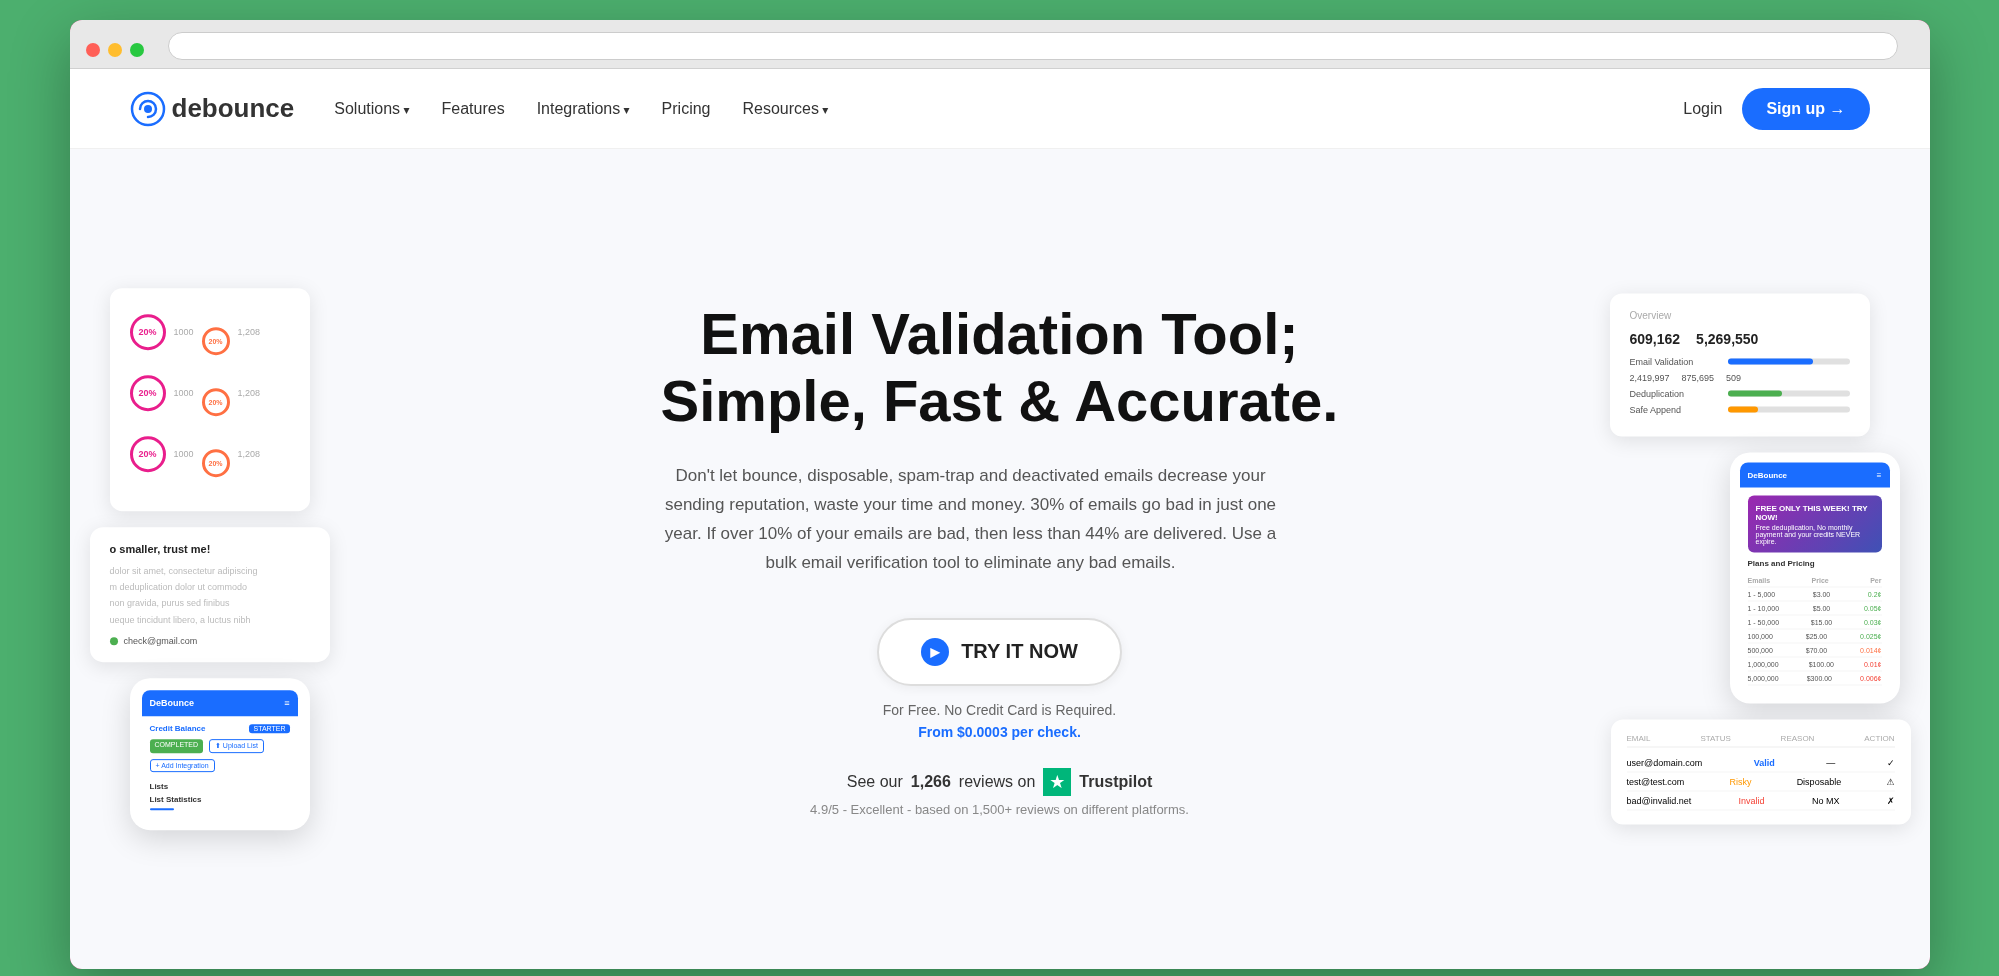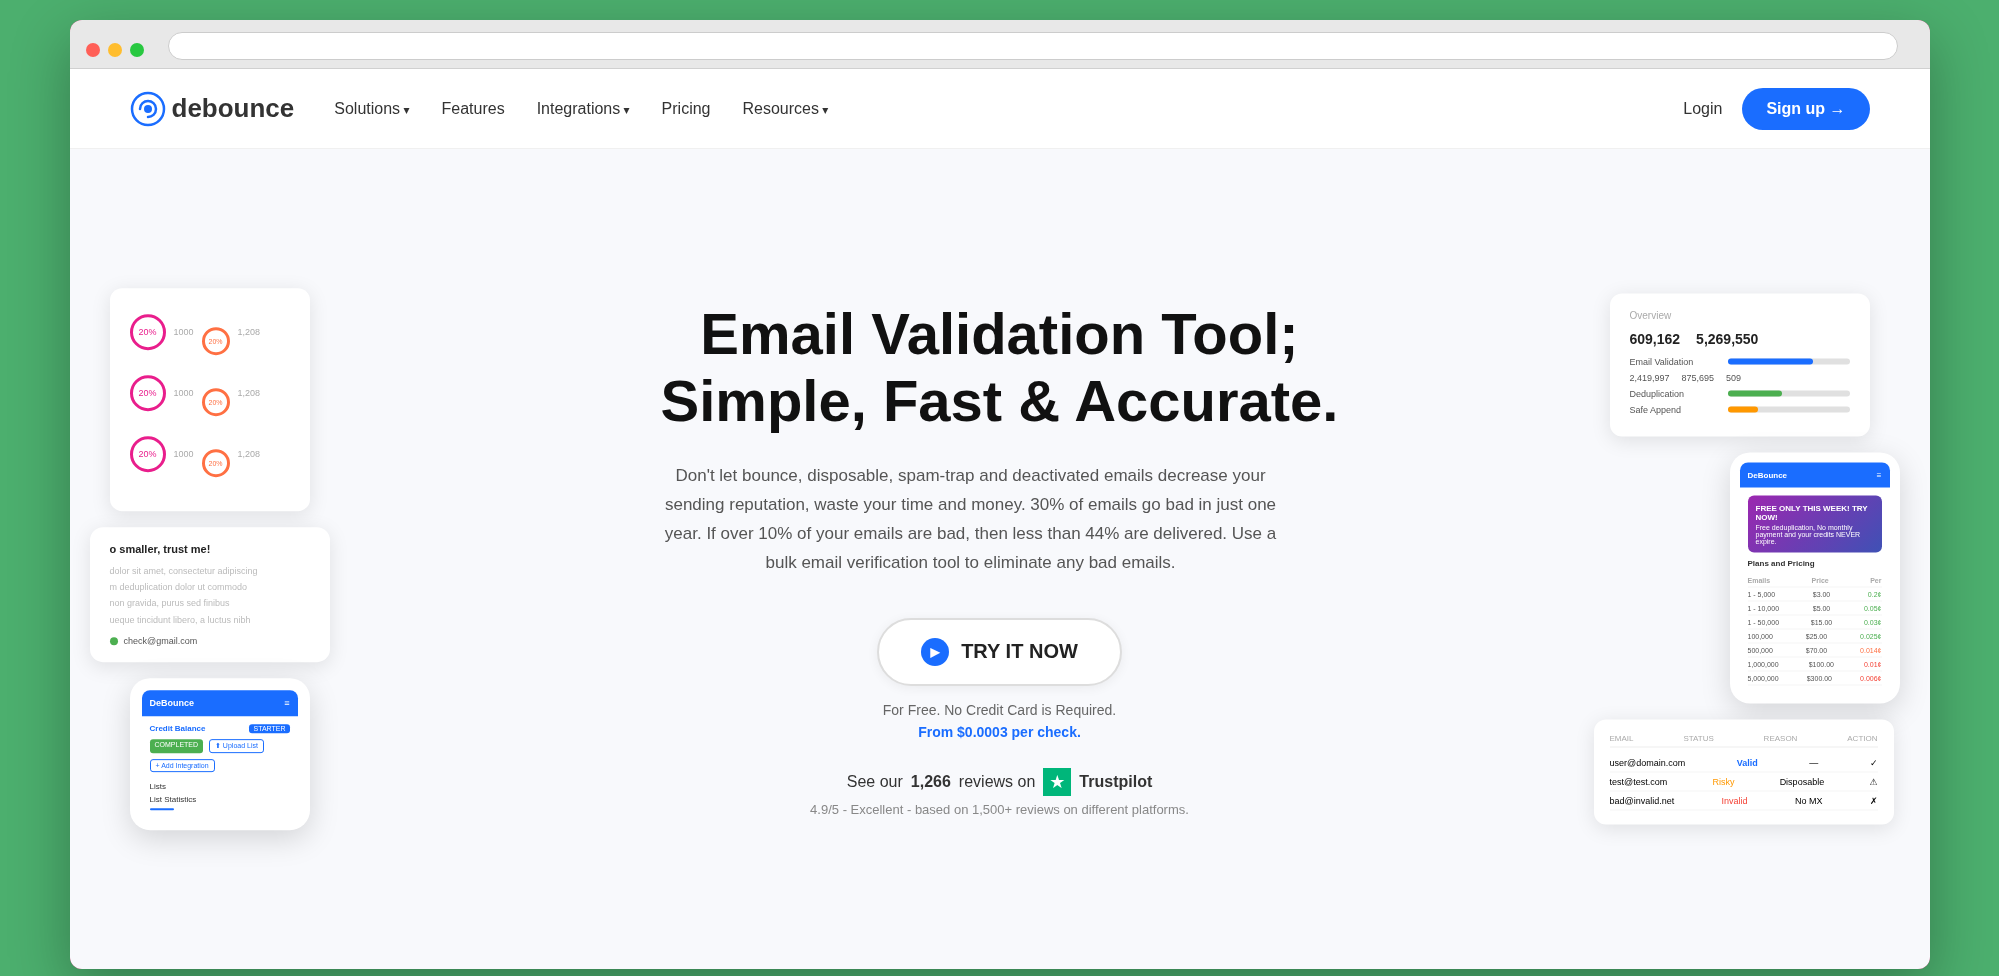--- a/index.html
+++ b/index.html
@@ -254,21 +254,21 @@
       margin-bottom: 14px;
     }
     .stat-circle {
       width: 36px; height: 36px;
       border-radius: 50%;
       border: 3px solid;
       display: flex;
       align-items: center;
       justify-content: center;
       font-size: 9px;
-      font-weight: 400;
+      font-weight: 700;
       flex-shrink: 0;
     }
     .stat-circle.pink { border-color: #e91e8c; color: #e91e8c; }
     .stat-circle.orange { border-color: #ff7043; color: #ff7043; }
     .stat-nums {
       display: flex;
       gap: 8px;
       margin-top: 19px;
     }
     .stat-num {
@@ -319,21 +319,21 @@
       justify-content: space-between;
       align-items: center;
       font-size: 9px;
       font-weight: 700;
     }
     .phone-body {
       padding: 8px;
     }
     .phone-section-title {
       font-size: 8px;
-      font-weight: 400;
+      font-weight: 700;
       color: #333;
       margin: 2px 0 4px;
     }
     .verified-badge {
       background: #4CAF50;
       color: #fff;
       border-radius: 4px;
       padding: 1px 4px;
       font-size: 7px;
     }
@@ -665,21 +665,21 @@
               <div class="pricing-row">
                 <span>5,000,000</span>
                 <span>$300.00</span>
                 <span style="color:#f44336;">0.006¢</span>
               </div>
             </div>
           </div>
         </div>
       </div>
 
-      <div class="mock-card data-card" style="margin-right:36px; margin-left:auto;">
+      <div class="mock-card data-card" style="margin-right:19px; margin-left:auto;">
         <div class="data-row-header">
           <span>EMAIL</span>
           <span>STATUS</span>
           <span>REASON</span>
           <span>ACTION</span>
         </div>
         <div class="data-row-item">
           <span>user@domain.com</span>
           <span class="data-val-blue">Valid</span>
           <span>—</span>

